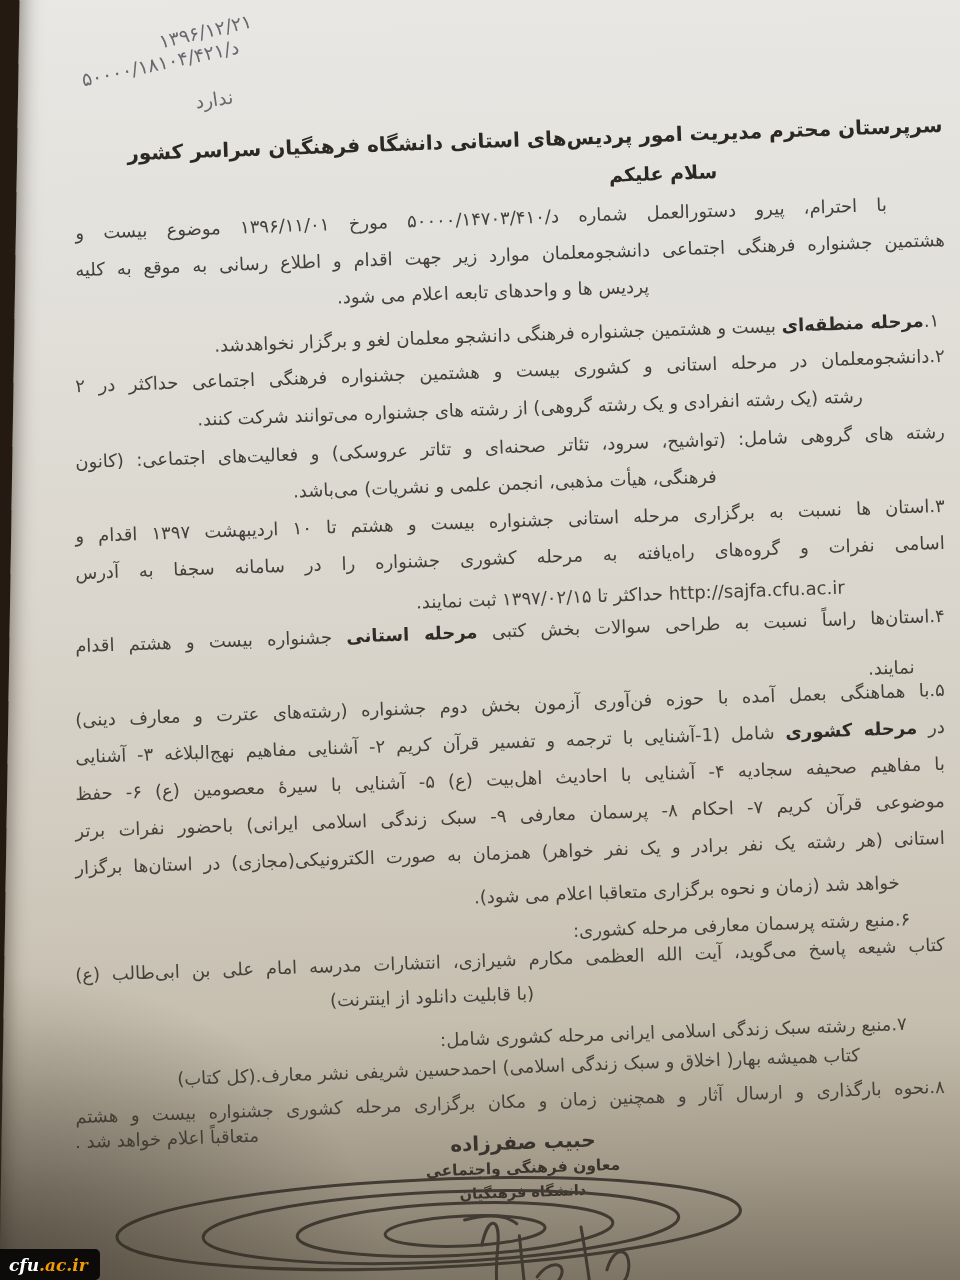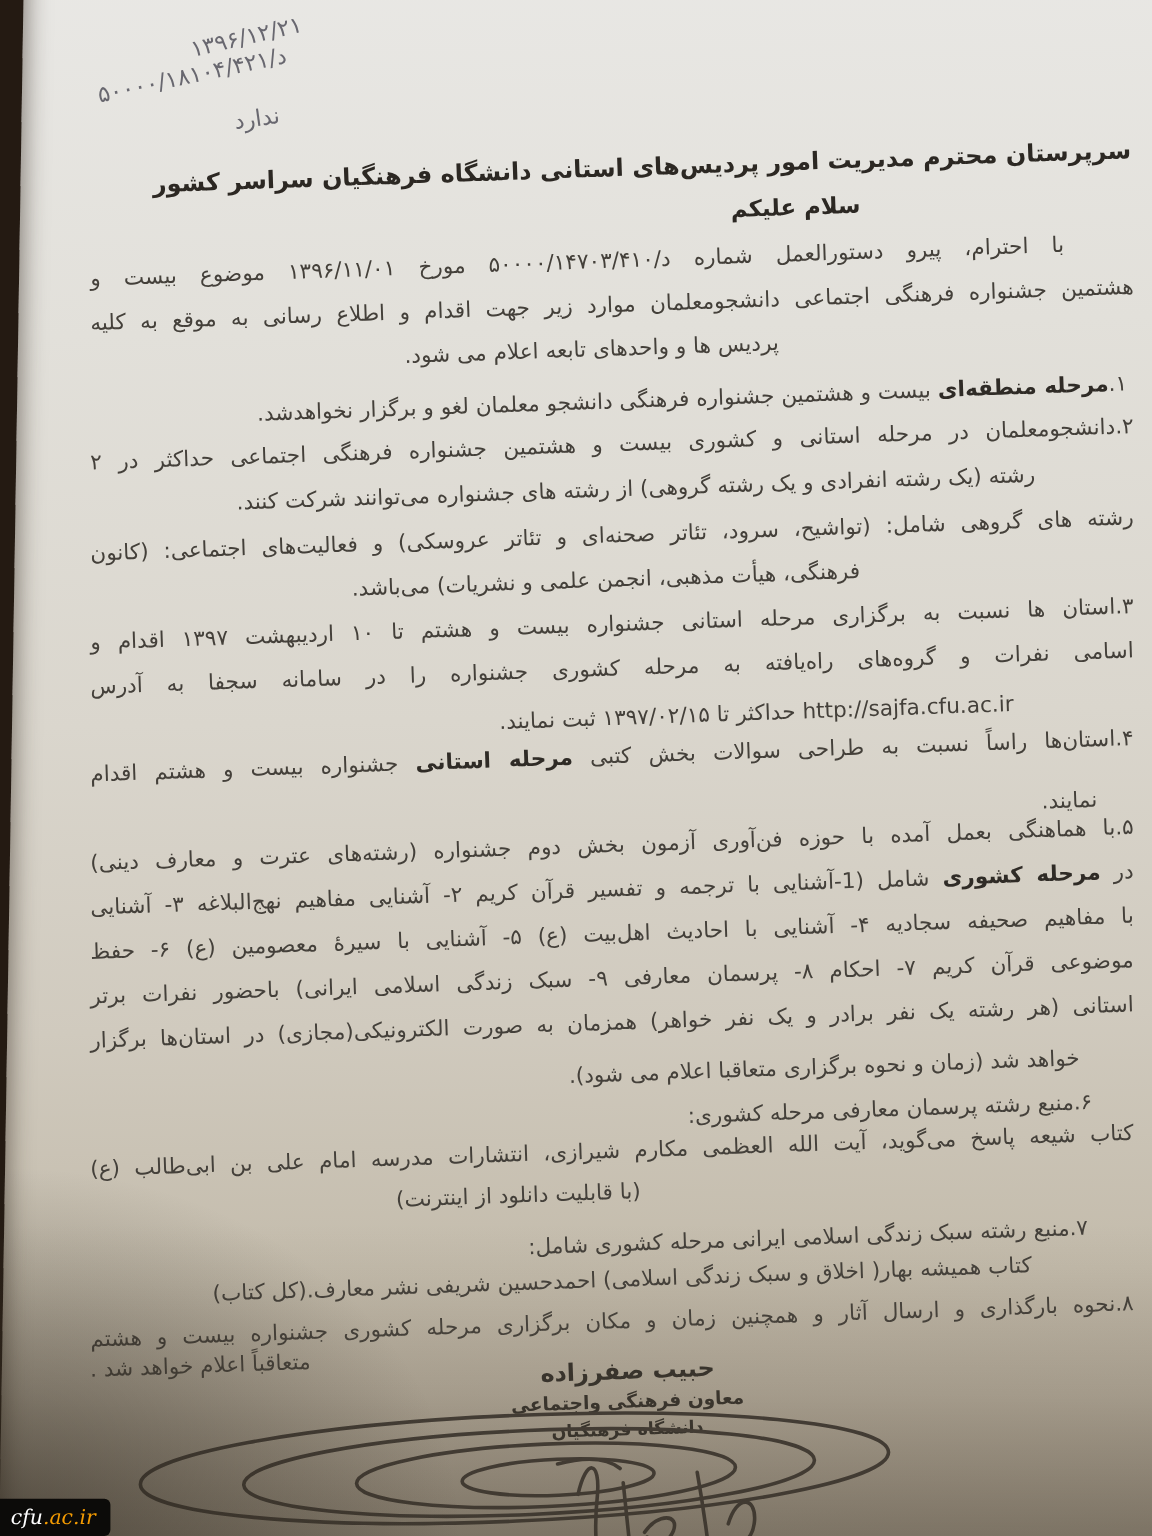--- a/index.html
+++ b/index.html
@@ -20,21 +20,21 @@
   .hw{position:absolute;color:#53525c;opacity:.85;font-size:19px;letter-spacing:1px;white-space:nowrap;}
   .sig{position:absolute;left:298px;width:300px;text-align:center;font-weight:bold;
        color:#332f29;transform:rotate(-2deg);}
   .stamp{position:absolute;left:15px;top:1178px;width:660px;height:150px;transform:rotate(-2.5deg);}
   .shade-bottom{position:absolute;left:0;right:0;bottom:0;height:260px;pointer-events:none;
        background:linear-gradient(180deg,rgba(86,76,60,0) 0%,rgba(86,76,60,.18) 55%,rgba(66,58,45,.40) 100%);}
   .shade-corner{position:absolute;left:0;bottom:0;width:400px;height:320px;pointer-events:none;
        background:radial-gradient(ellipse at 0% 100%,rgba(44,38,29,.55) 0%,rgba(44,38,29,0) 68%);}
   .wm{position:absolute;left:0;top:1249px;height:31px;display:flex;align-items:center;
       padding:0 12px 0 9px;background:#0c0b09;border-radius:0 5px 5px 0;
-      font-family:"DejaVu Serif",serif;font-style:italic;font-weight:normal;font-size:17px;}
+      font-family:"DejaVu Serif",serif;font-style:italic;font-weight:bold;font-size:17px;}
   .wm .pfx{color:#ffffff;}
   .wm .sfx{color:#f29a02;}
 </style>
 </head>
 <body>
 
 <div class="stage">
   <div class="paper"></div>
 
   <div class="hw" style="left:158px;top:20px;transform:rotate(-13deg);" dir="ltr">۱۳۹۶/۱۲/۲۱</div>

